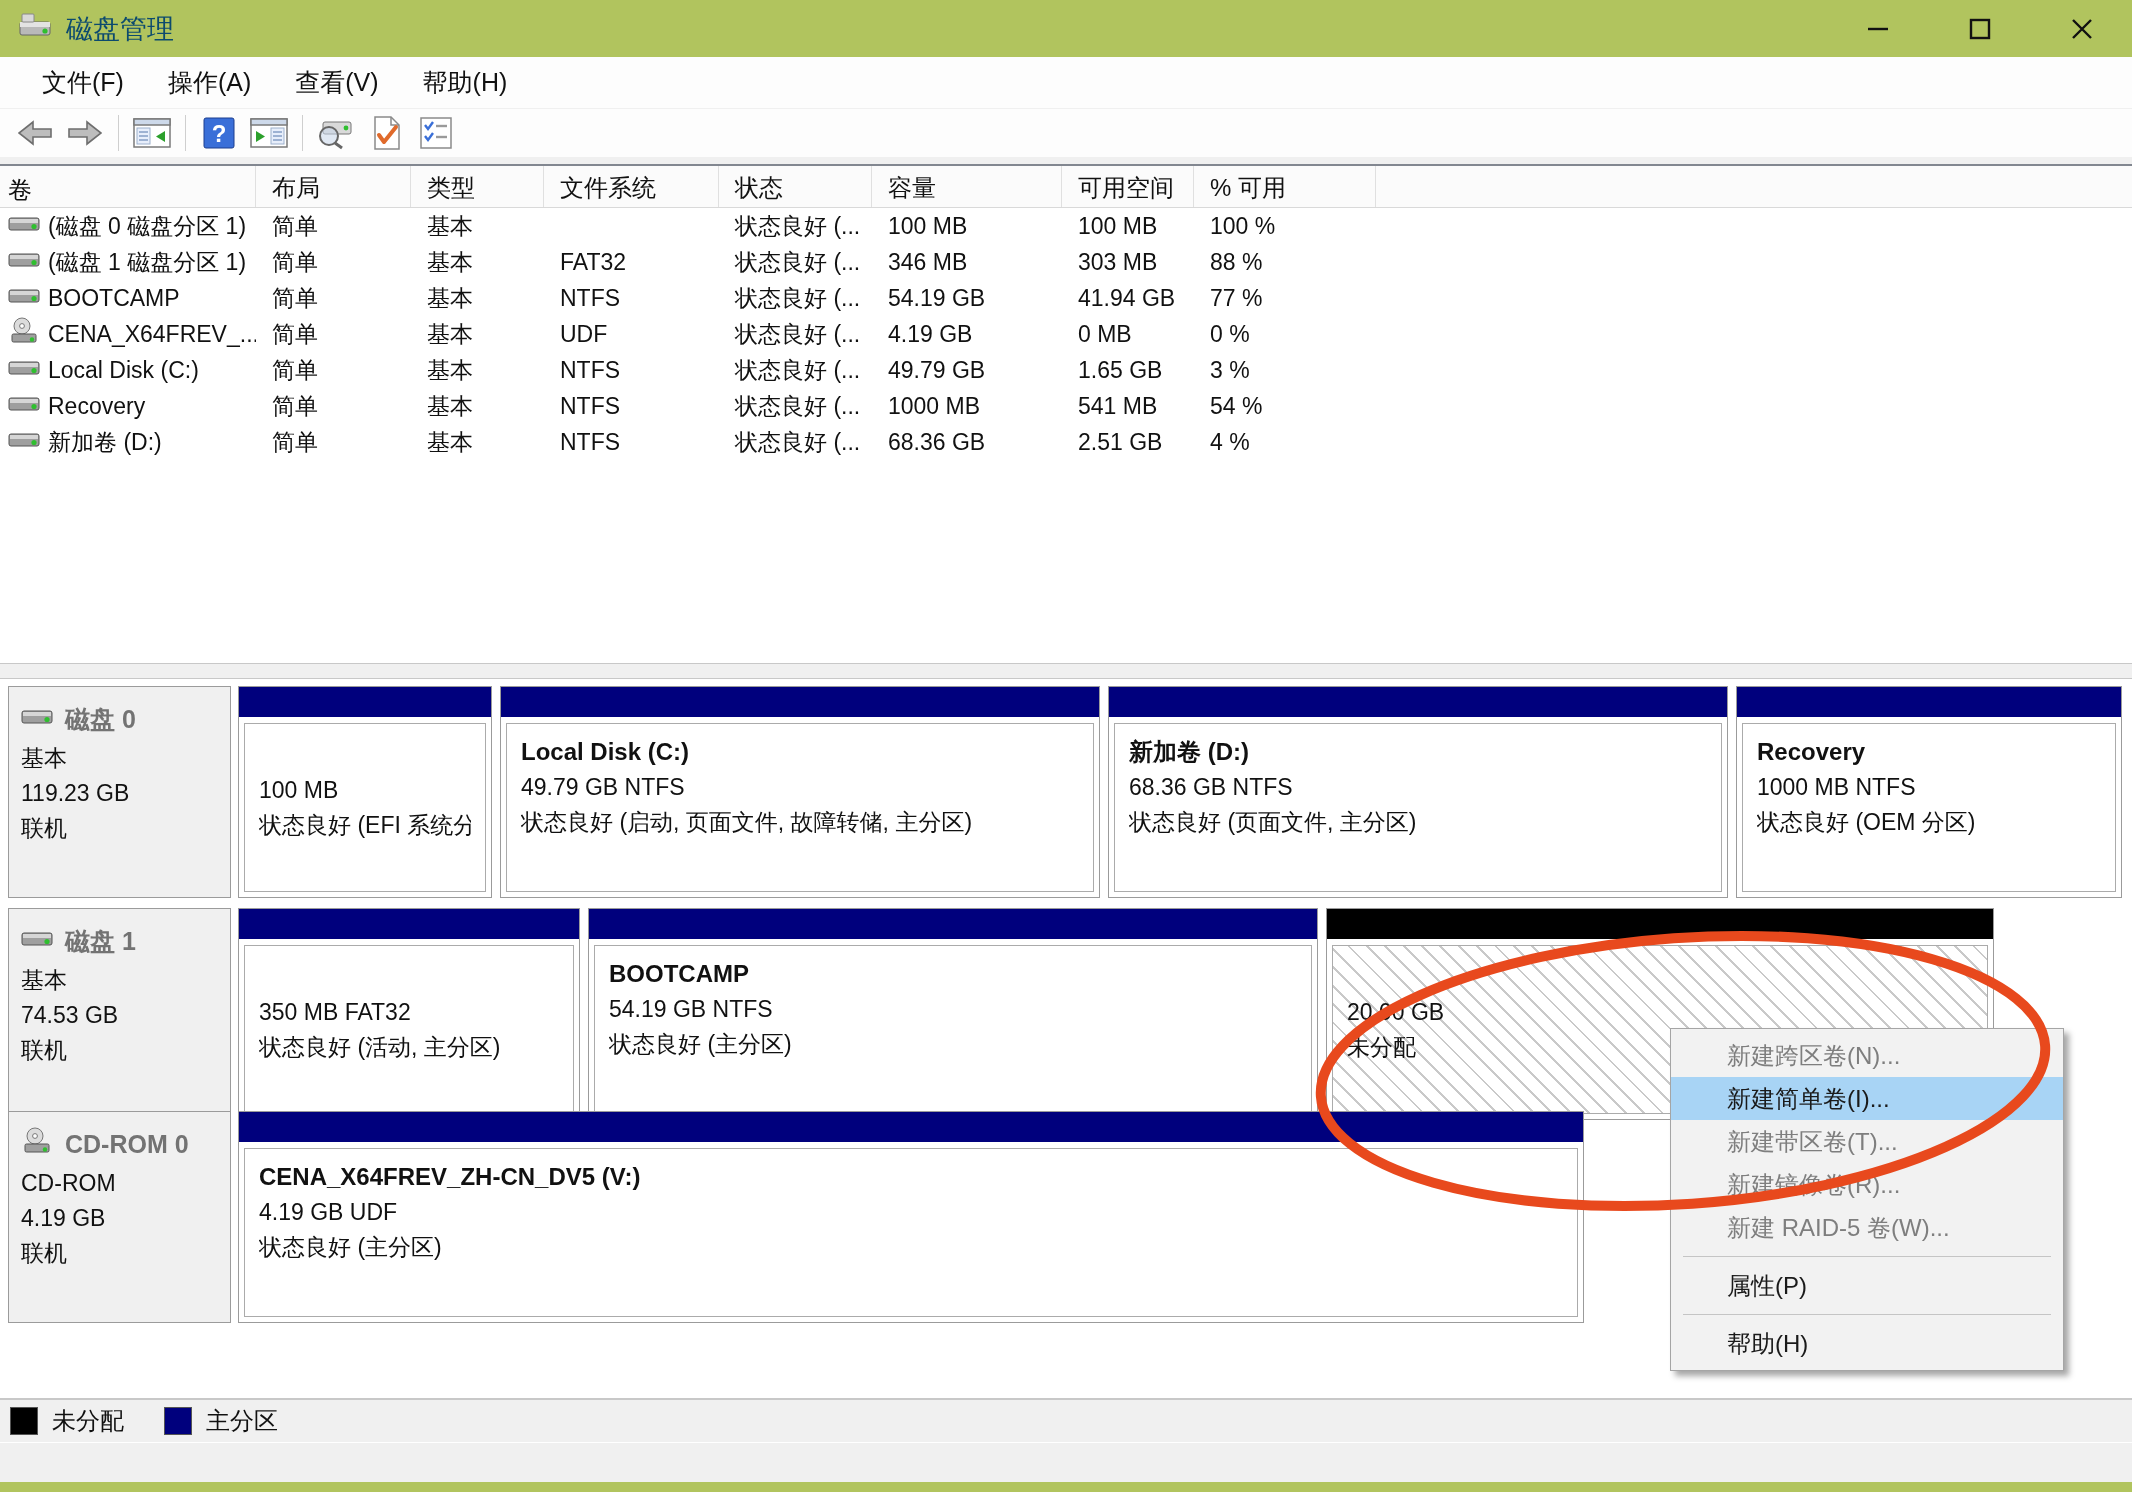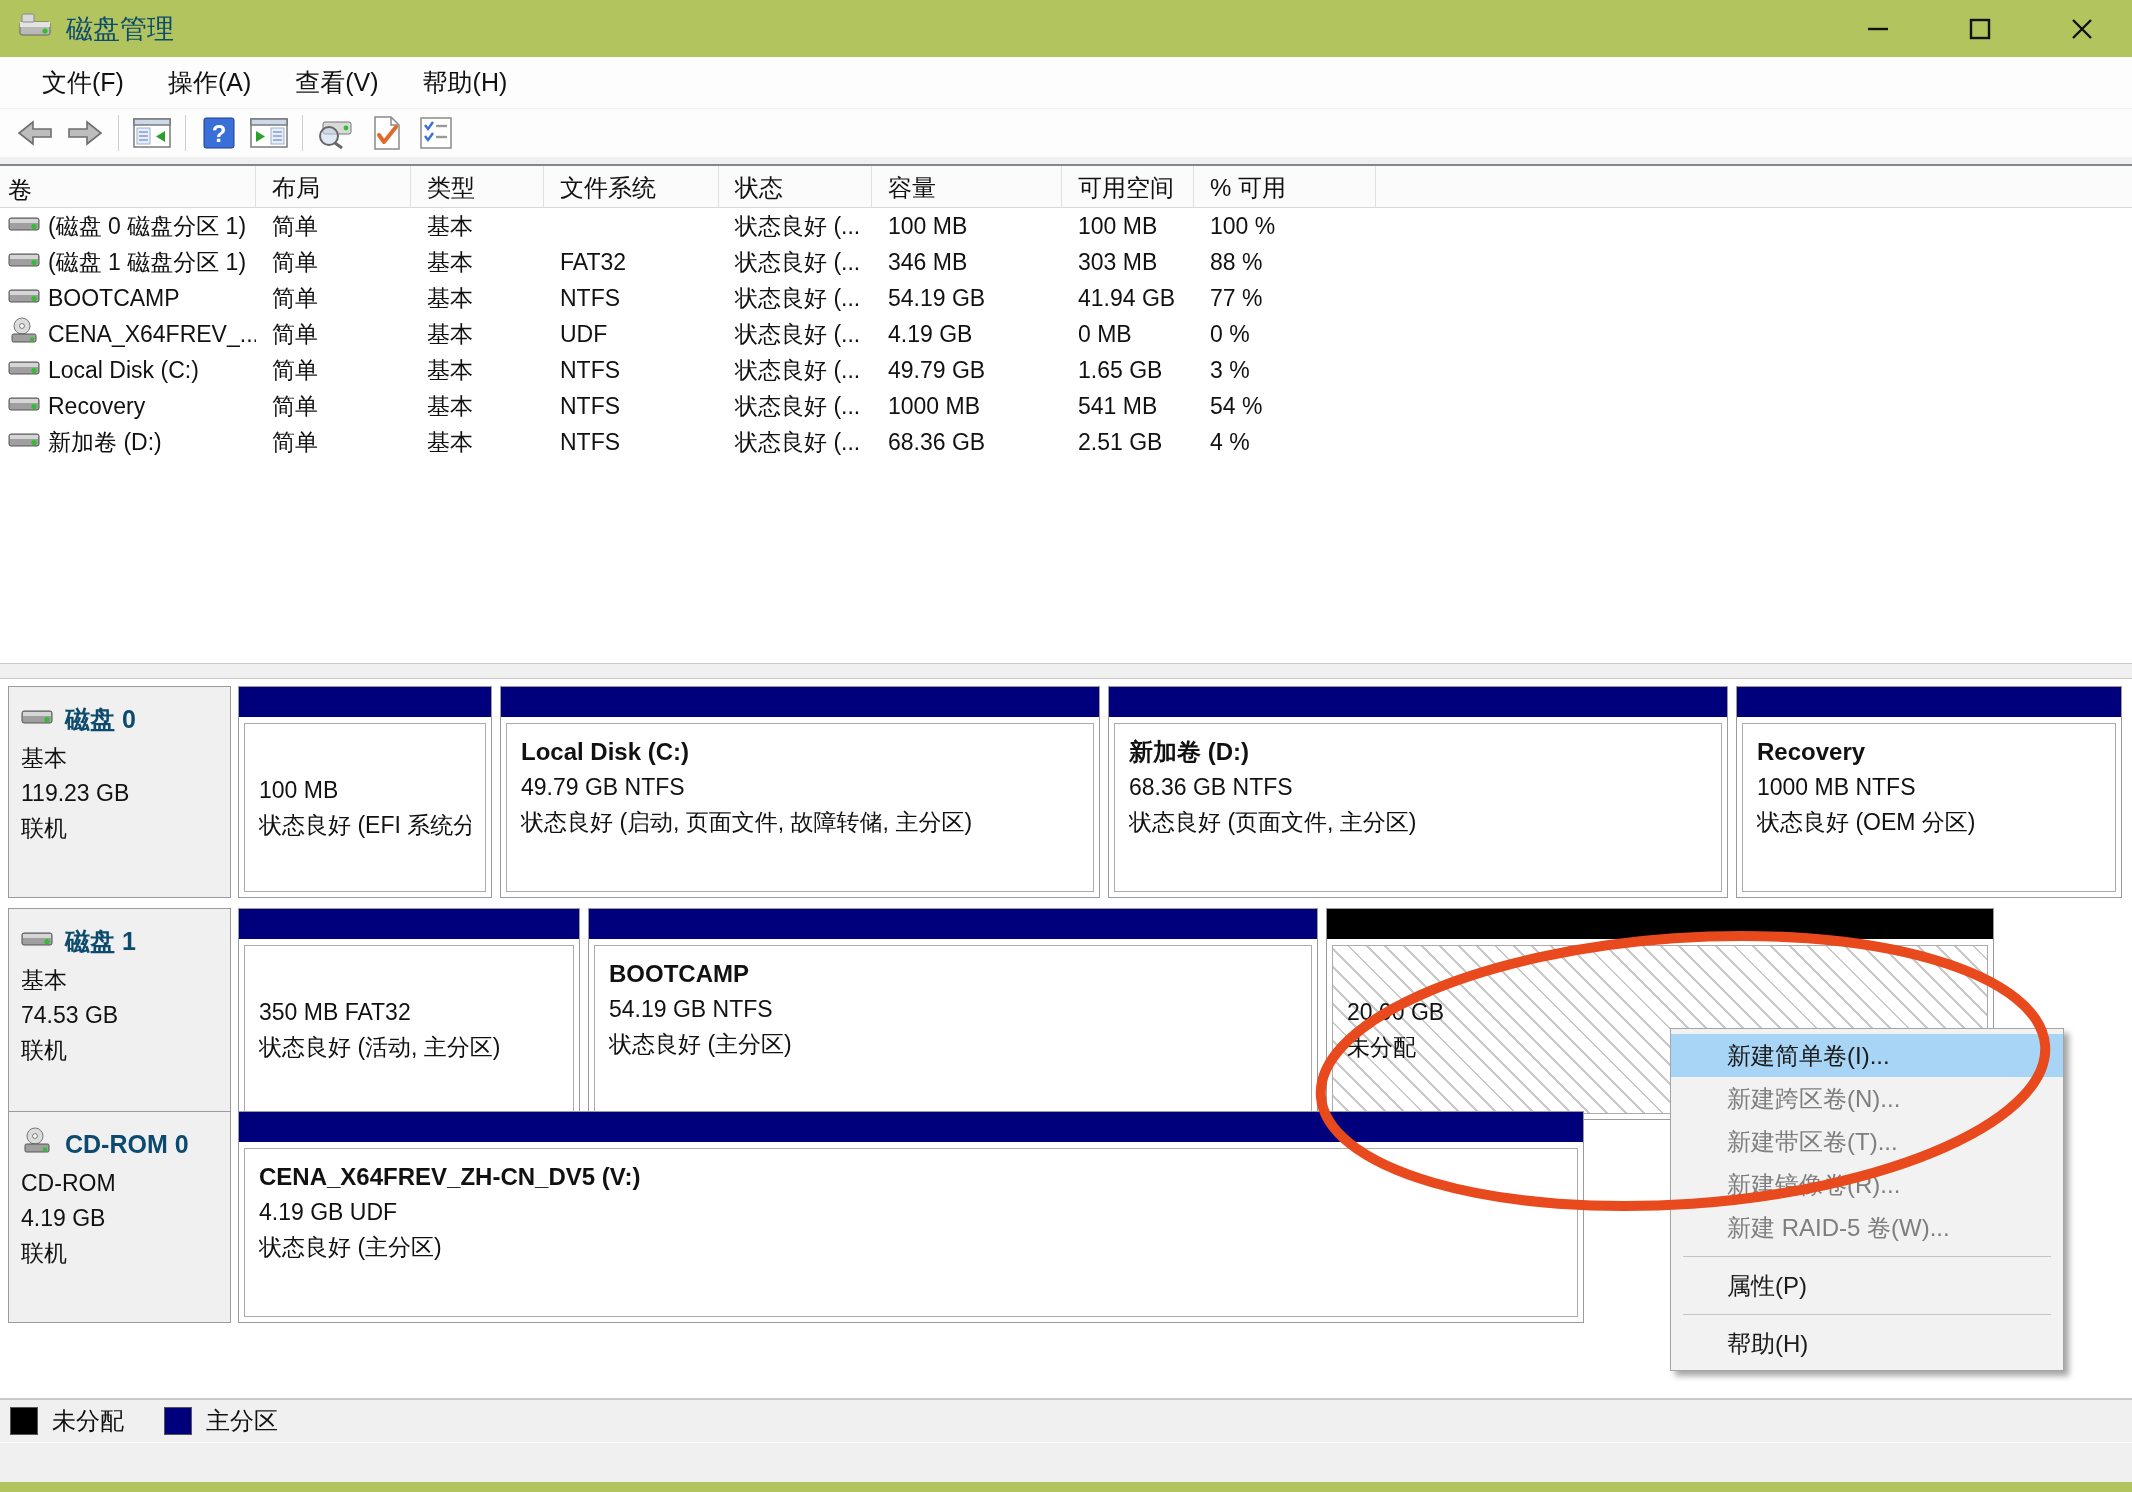--- a/index.html
+++ b/index.html
@@ -39,21 +39,21 @@
 
   
   .splitter{position:absolute;left:0;top:663px;width:2132px;height:16px;background:#f0f0f0;
     border-top:1px solid #c8c8c8;border-bottom:1px solid #c8c8c8;}
 
   
   .graph{position:absolute;left:0;top:679px;width:2132px;height:719px;background:#fff;}
   .disk-row{position:absolute;left:0;width:2132px;height:212px;}
   .disk-label{position:absolute;left:8px;top:0;width:223px;height:212px;background:#f0f0f0;
     border:1px solid #9b9b9b;padding:10px 12px;}
-  .disk-label .dname{display:flex;align-items:center;gap:12px;font-size:25px;font-weight:bold;color:#0c4a6e;height:44px;}
+  .disk-label .dname{display:flex;align-items:center;gap:12px;font-size:25px;font-weight:bold;color:#737373;height:44px;}
   .disk-label .dline{font-size:23px;color:#111;line-height:35px;}
   .parts{position:absolute;left:238px;top:0;height:212px;display:flex;gap:8px;}
   .block{position:relative;height:212px;border:1px solid #9b9b9b;background:#fff;}
   .block .bar{position:absolute;left:0;top:0;right:0;height:30px;}
   .block .pbody{position:absolute;left:5px;right:5px;top:36px;bottom:5px;border:1px solid #ababab;
     background:#fff;padding:10px 14px;display:flex;flex-direction:column;}
   .block .pbody.center{justify-content:center;}
   .ptitle{font-size:24px;font-weight:bold;color:#111;line-height:36px;white-space:nowrap;overflow:hidden;}
   .pline{font-size:23px;color:#111;line-height:35px;white-space:nowrap;overflow:hidden;}
   .pbody.hatch{background:repeating-linear-gradient(45deg,#ffffff 0px,#ffffff 11px,#c9c9c9 11px,#c9c9c9 13px);}
@@ -446,22 +446,22 @@
     <div class="legend-row" id="legend-row">
         <span class="legend-sq" style="background: rgb(0, 0, 0);"></span>
         <span class="legend-label">未分配</span>
         <span class="legend-sq" style="background: rgb(0, 0, 125);"></span>
         <span class="legend-label">主分区</span>
       </div>
   </div>
   <div class="bottom-green"></div>
 
   <div class="ctx-menu" id="ctx-menu">
+      <div class="ctx-item disabled">新建跨区卷(N)...</div>
       <div class="ctx-item highlighted" style="background: rgb(168, 212, 245);">新建简单卷(I)...</div>
-      <div class="ctx-item disabled">新建跨区卷(N)...</div>
       <div class="ctx-item disabled">新建带区卷(T)...</div>
       <div class="ctx-item disabled">新建镜像卷(R)...</div>
       <div class="ctx-item disabled">新建 RAID-5 卷(W)...</div>
       <div class="ctx-sep"></div>
       <div class="ctx-item">属性(P)</div>
       <div class="ctx-sep"></div>
       <div class="ctx-item">帮助(H)</div>
     </div>
 
   <svg class="overlay" id="overlay-svg">

